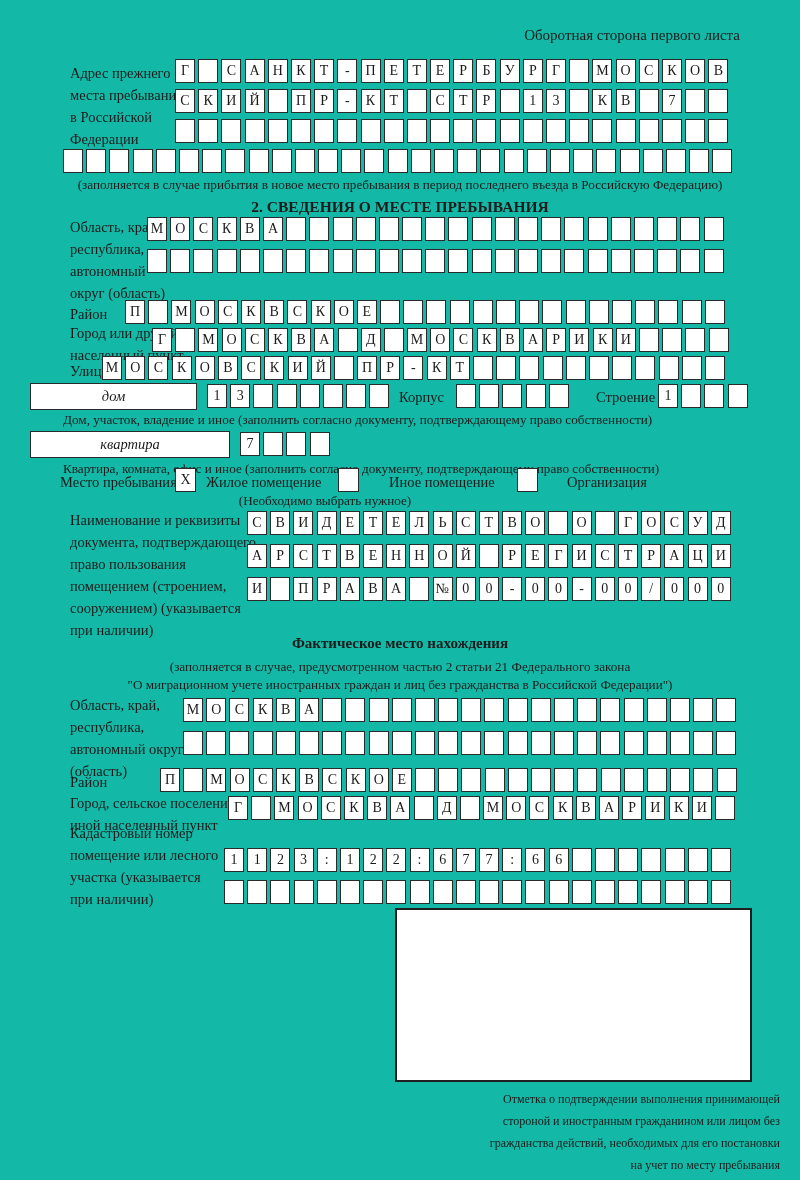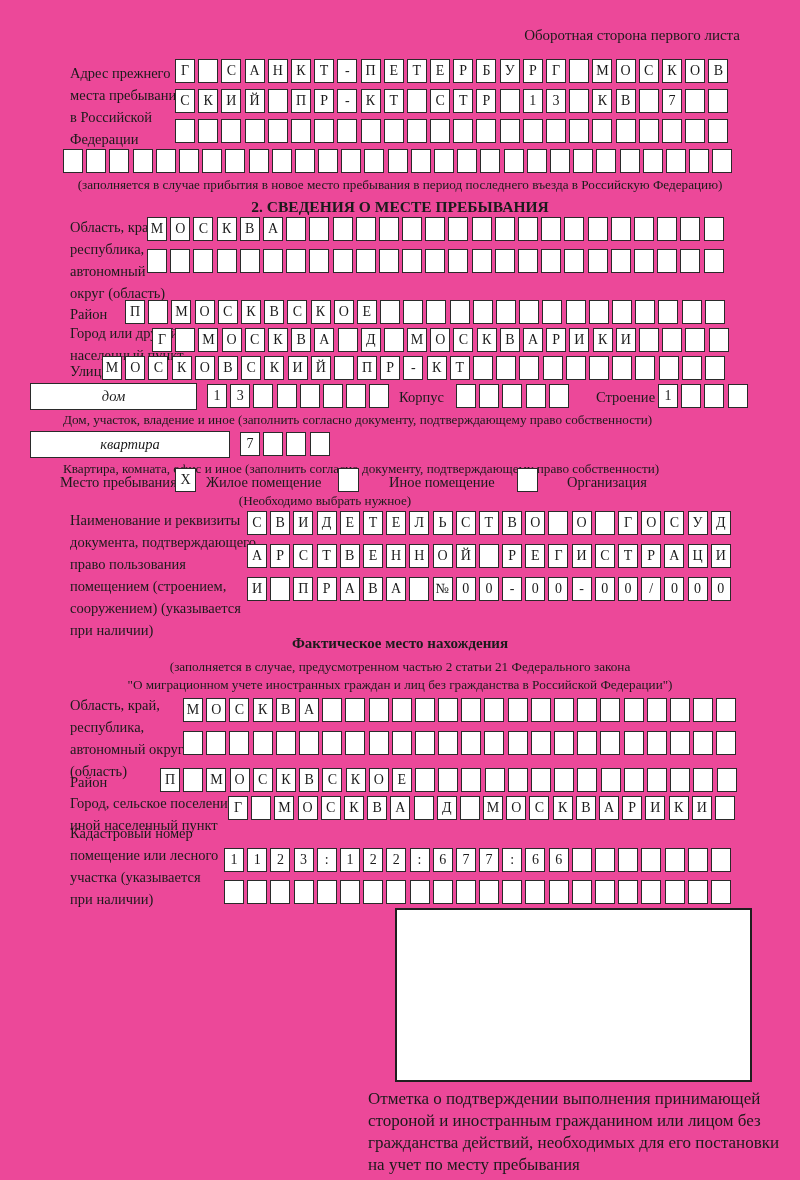--- a/index.html
+++ b/index.html
@@ -1,17 +1,17 @@
 <!DOCTYPE html>
 <html><head>
 <meta charset="utf-8">
 <style>
   html,body{margin:0;padding:0;background:#ffffff;}
   #page{
-    position:relative;width:800px;height:1180px;background:#ec4899;
+    position:relative;width:800px;height:1180px;background:#14b8a6;
     font-family:"Liberation Serif","DejaVu Serif",serif;color:#1b1b1b;overflow:hidden;
   }
   .abs{position:absolute;white-space:nowrap;}
   .lbl{font-size:14.5px;line-height:22px;}
   .lines div{white-space:nowrap;}
   .note{font-size:13.2px;color:#1b1b1b;}
   .center{left:0;width:800px;text-align:center;white-space:normal;}
   .bold{font-weight:bold;}
   .cellrow{height:36px;}
   .cell{
@@ -23,21 +23,21 @@
     box-sizing:border-box;border:1.6px solid #2a2a2a;height:27px;
     display:flex;align-items:center;justify-content:center;
     font-size:14.5px;background:#fff;font-style:italic;
   }
   .checkbox{
     display:inline-block;box-sizing:content-box;width:19px;height:22px;
     border:1.5px solid #2a2a2a;text-align:center;font-size:14px;line-height:22px;
     vertical-align:top;background:#fff;
   }
   .stampbox{box-sizing:border-box;border:2px solid #1f1f1f;background:#fff;}
-  .caption{font-size:17px;line-height:22px;text-align:left;white-space:normal;}
+  .caption{font-size:12px;line-height:22px;text-align:right;white-space:normal;}
 </style>
 </head>
 <body>
 
 <div id="page">
 
   <div class="abs lbl" style="top:24px;right:60px;font-size:15px;">Оборотная сторона первого листа</div>
 
   <div class="abs lbl lines" style="left:70px;top:62px;">
       <div>Адрес прежнего</div>

